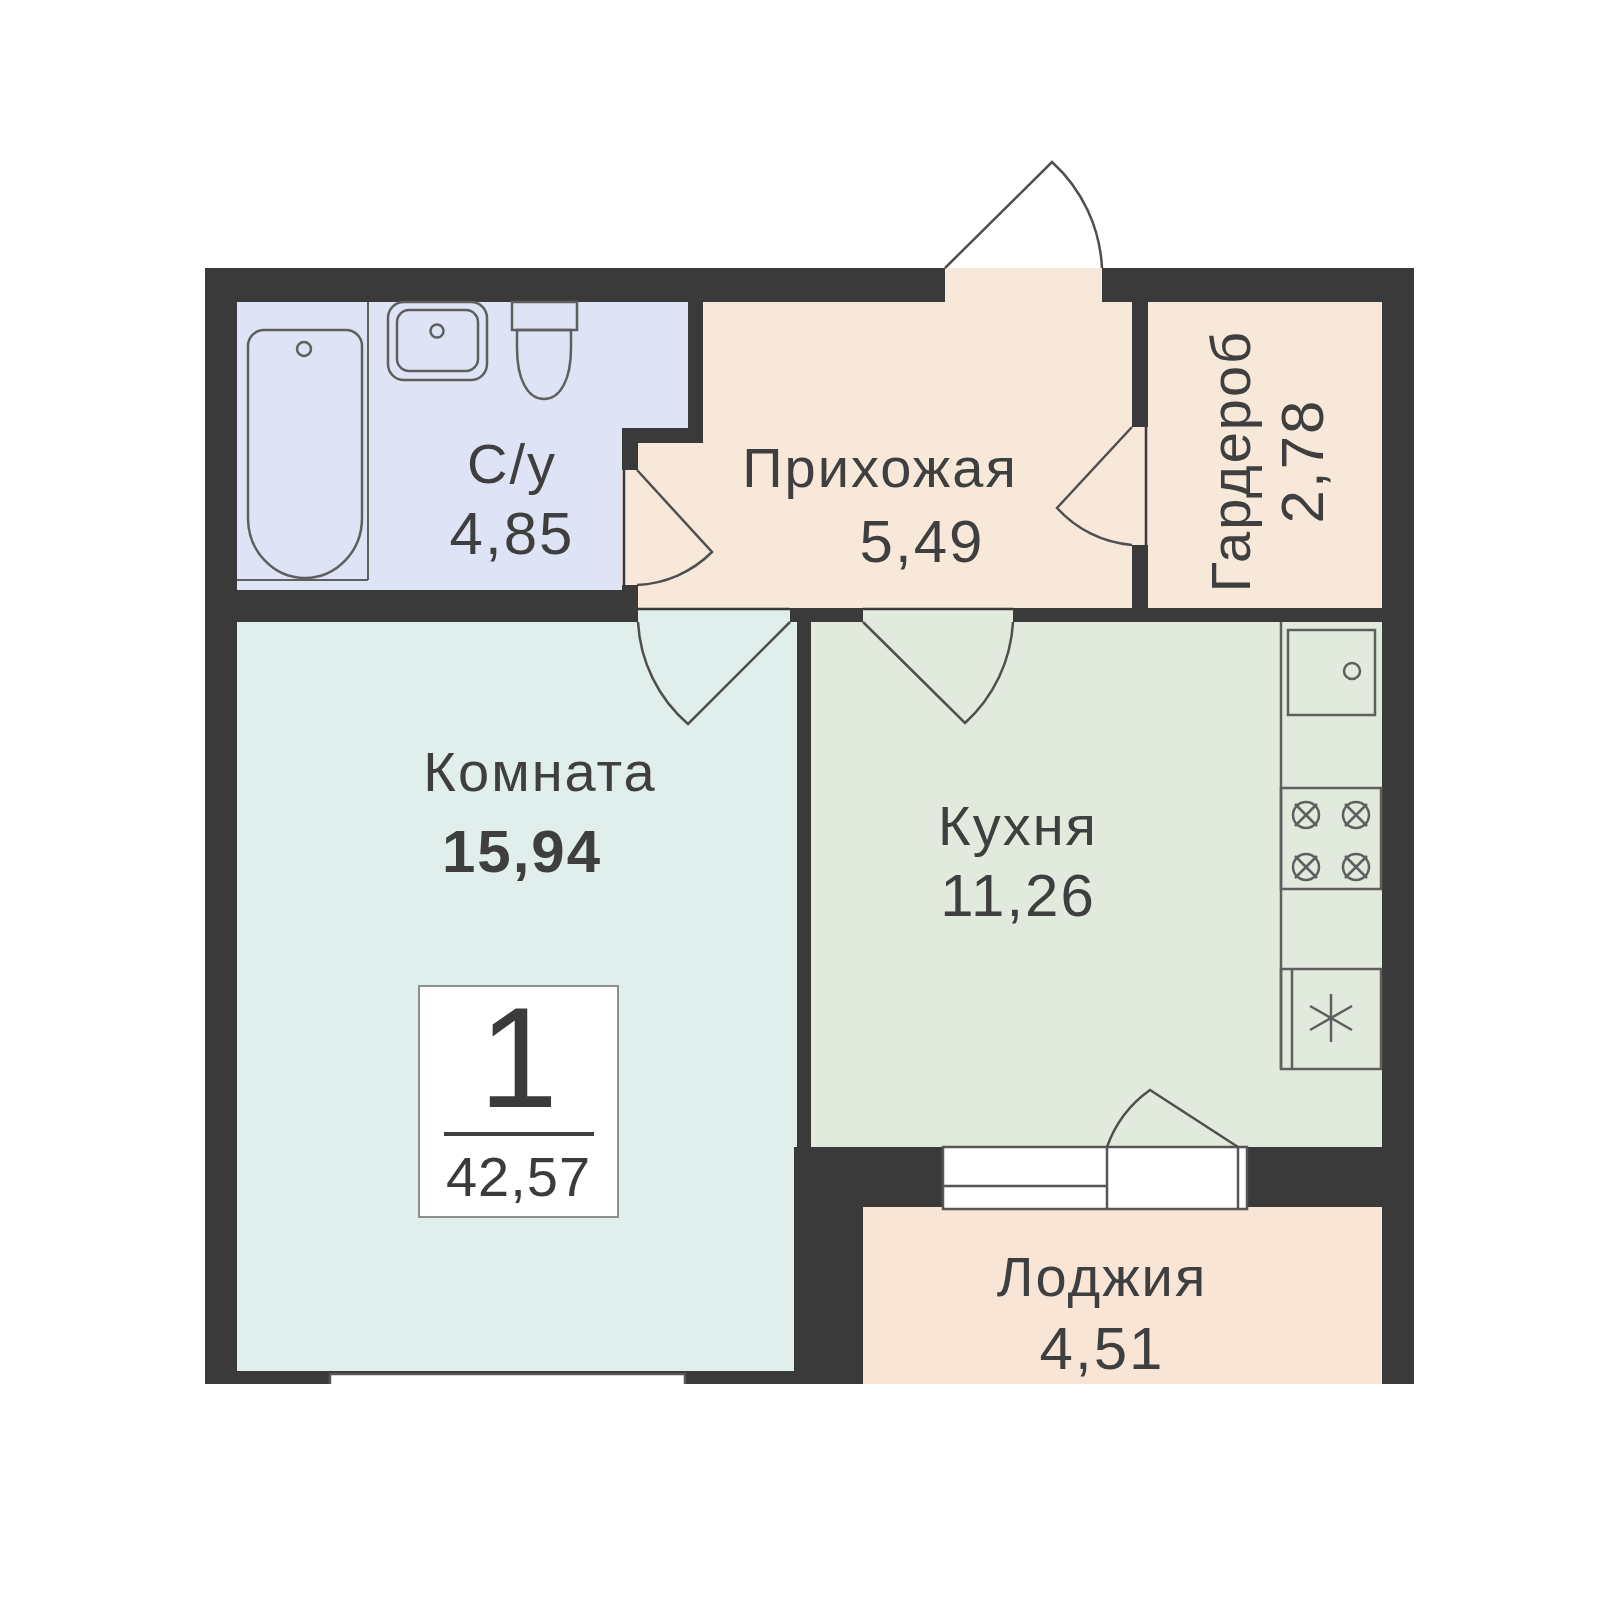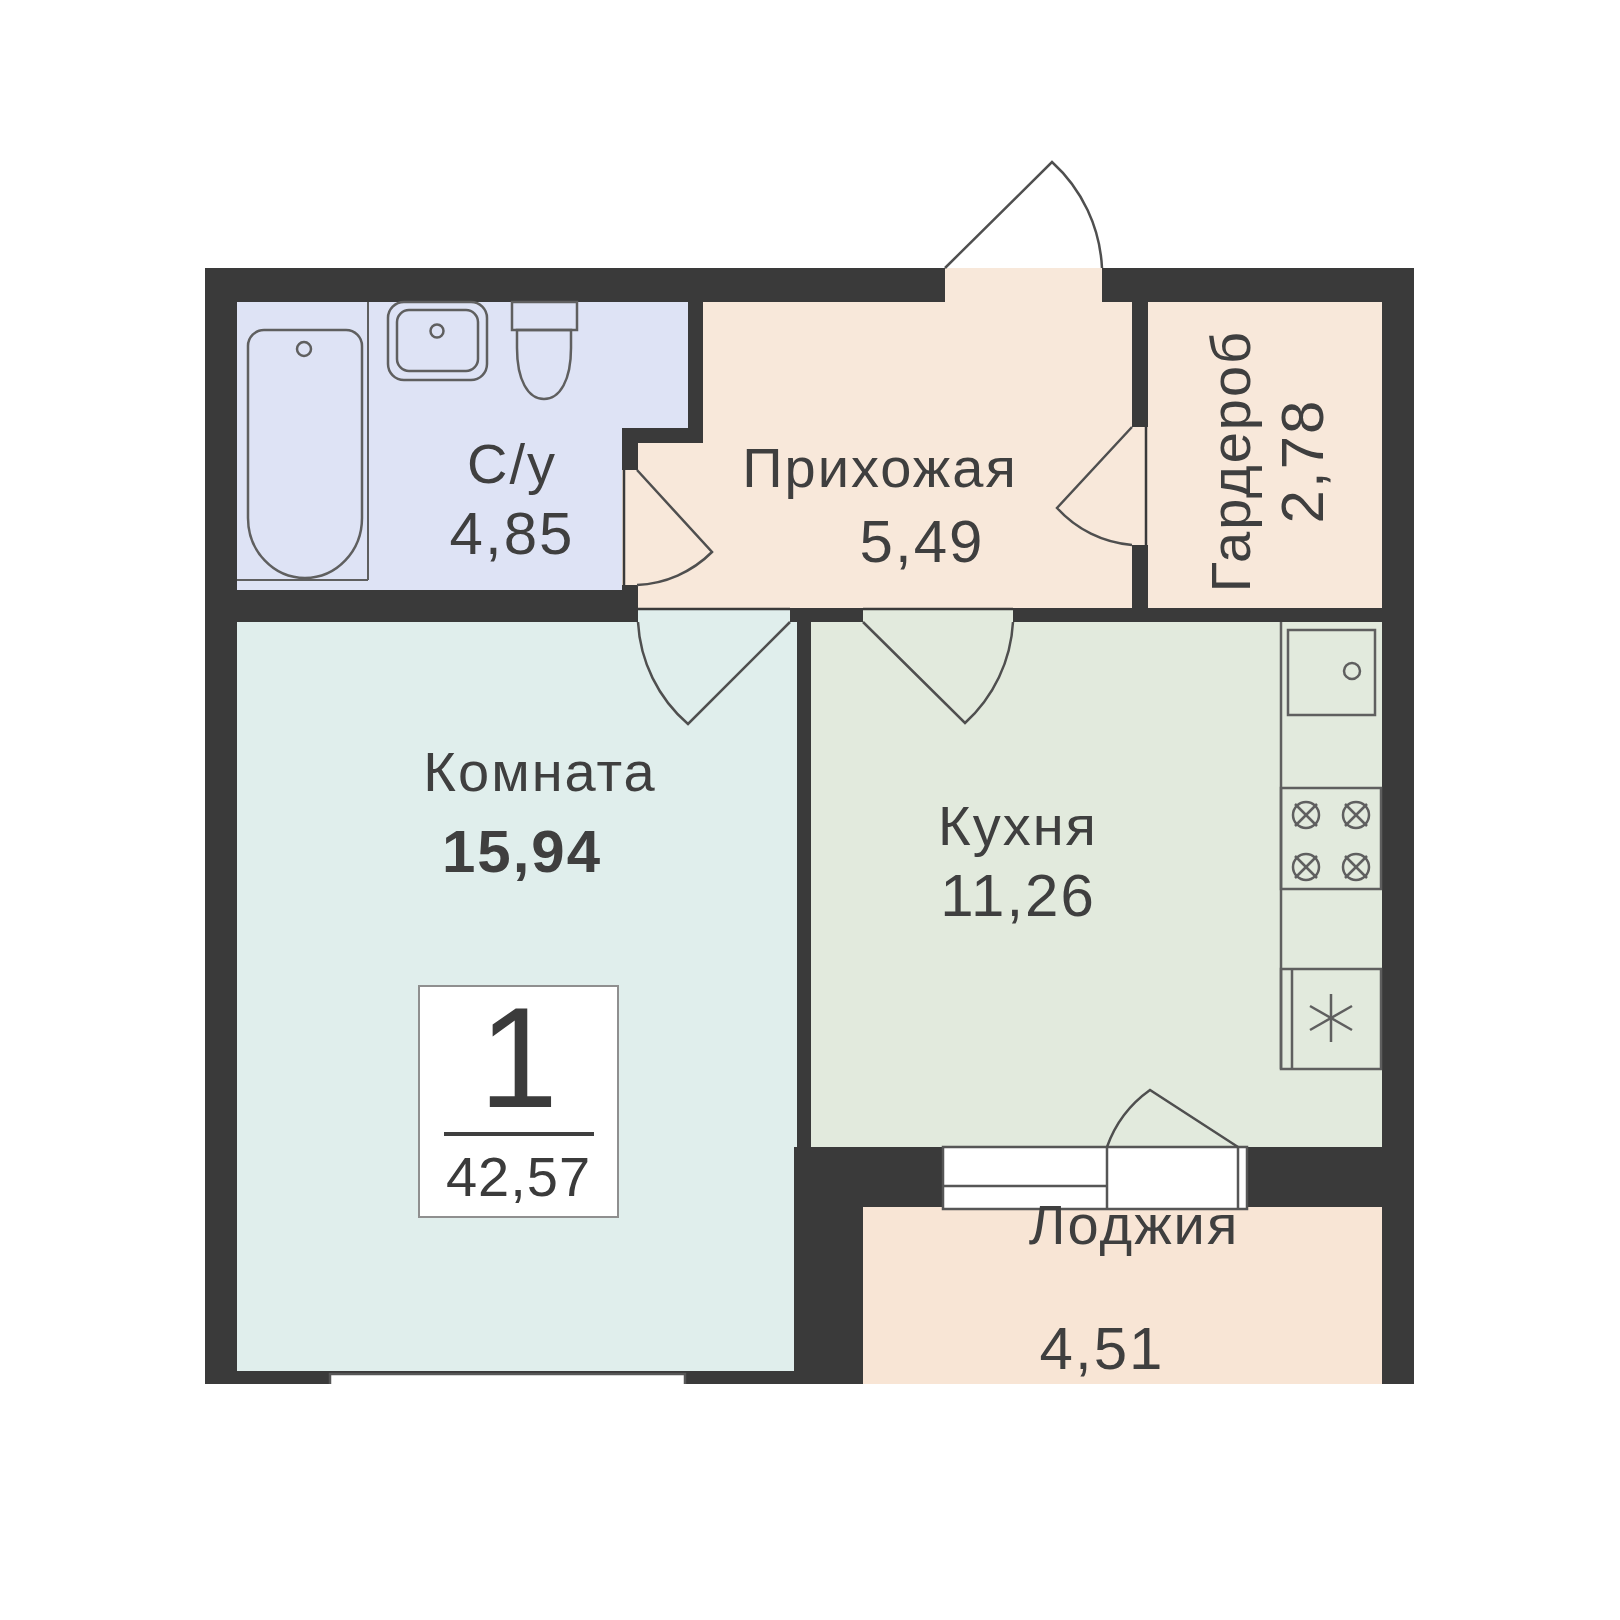--- a/index.html
+++ b/index.html
@@ -194,21 +194,21 @@
     <div class="line1">Гардероб</div>
     <div class="line2">2,78</div>
   </div>
 
   <div class="lbl name" style="left:540px;top:772px;">Комната</div>
   <div class="lbl area" style="left:522px;top:852px;font-weight:bold;">15,94</div>
 
   <div class="lbl name" style="left:1018px;top:826px;">Кухня</div>
   <div class="lbl area" style="left:1018px;top:896px;">11,26</div>
 
-  <div class="lbl name" style="left:1102px;top:1225px;margin-left:32px;">Лоджия</div>
+  <div class="lbl name" style="left:1102px;top:1277px;">Лоджия</div>
   <div class="lbl area" style="left:1102px;top:1349px;">4,51</div>
 
   <div class="badge">
     <div class="badge-num">1</div>
     <div class="badge-divider"></div>
     <div class="badge-area">42,57</div>
   </div>
 
 </div>
 

